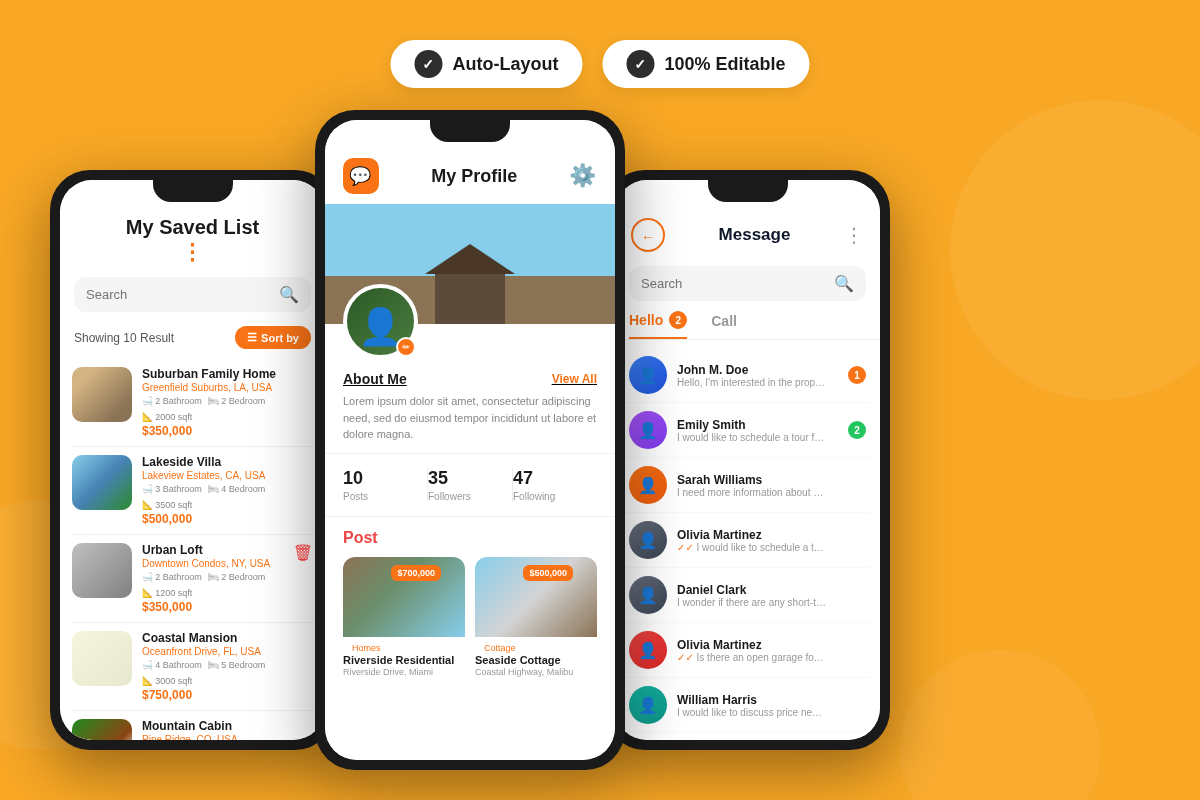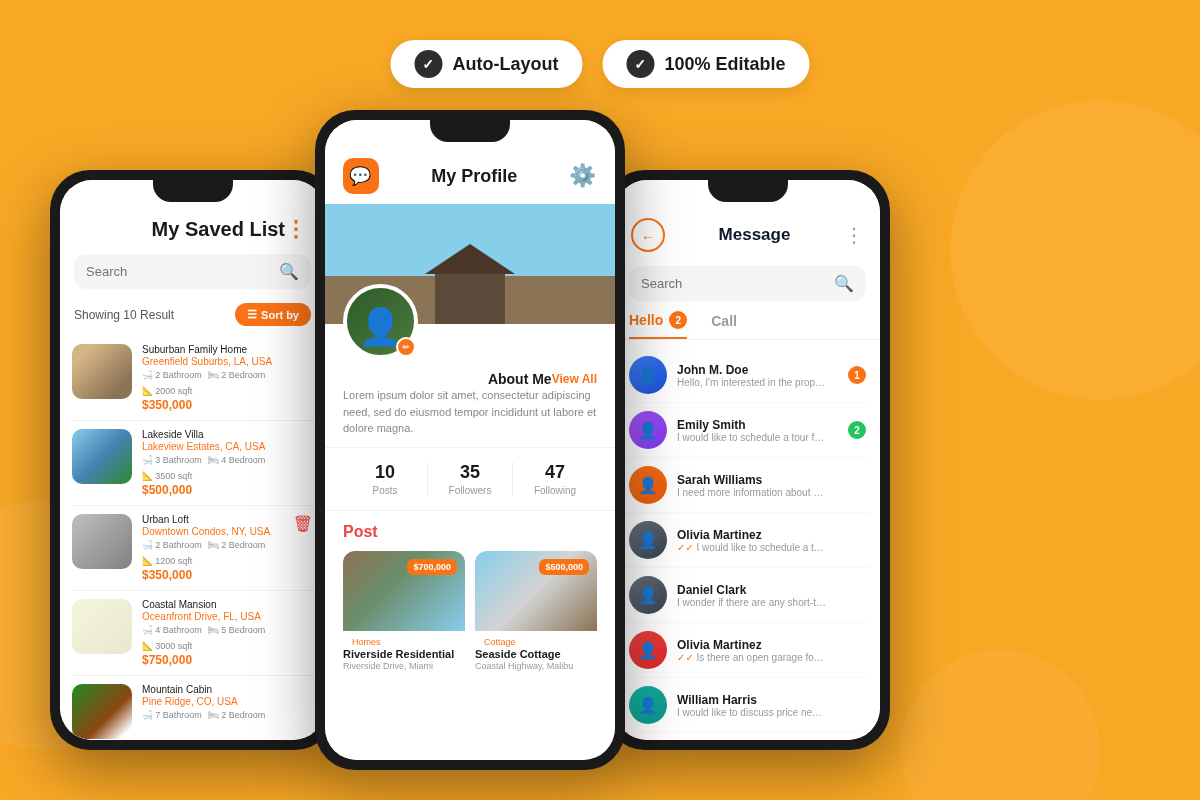--- a/index.html
+++ b/index.html
@@ -123,22 +123,23 @@
     
     .saved-list-screen {
       background: white;
       height: 100%;
       border-radius: 32px;
       overflow: hidden;
     }
     .saved-header {
       padding: 36px 18px 12px;
       display: flex;
-      justify-content: flex-end;
-      align-items: center;
+      justify-content: space-between;
+      align-items: center;
+      flex-direction: column;
     }
     .saved-title {
       font-size: 20px;
       font-weight: 800;
       color: #1a1a1a;
     }
     .dots-menu {
       font-size: 22px;
       color: #F97316;
       font-weight: 900;
@@ -204,22 +205,22 @@
       width: 60px;
       height: 55px;
       border-radius: 10px;
       overflow: hidden;
       flex-shrink: 0;
     }
     .prop-info {
       flex: 1;
     }
     .prop-name {
-      font-size: 10px;
-      font-weight: 400;
+      font-size: 12px;
+      font-weight: 700;
       color: #1a1a1a;
     }
     .prop-location {
       font-size: 10px;
       color: #F97316;
       margin-top: 1px;
     }
     .prop-details {
       display: flex;
       gap: 6px;
@@ -363,23 +364,24 @@
     .profile-location {
       font-size: 12px;
       color: #999;
       margin-top: 2px;
     }
     .about-section {
       padding: 12px 18px 0;
     }
     .about-row {
       display: flex;
-      justify-content: flex-end;
-      align-items: center;
-      margin-bottom: 0;
+      justify-content: space-between;
+      align-items: center;
+      margin-bottom: 6px;
+      text-decoration: underline;
     }
     .about-label {
       font-size: 14px;
       font-weight: 700;
       color: #1a1a1a;
     }
     .view-all-link {
       font-size: 12px;
       color: #F97316;
       font-weight: 600;
@@ -391,21 +393,21 @@
     }
     .stats-row {
       display: flex;
       padding: 14px 18px;
       margin-top: 10px;
       border-top: 1px solid #f0f0f0;
       border-bottom: 1px solid #f0f0f0;
     }
     .stat-item {
       flex: 1;
-      text-align: center;
+      text-align: left;
     }
     .stat-divider {
       width: 1px;
       background: #eee;
     }
     .stat-number {
       font-size: 18px;
       font-weight: 800;
       color: #1a1a1a;
     }
@@ -429,21 +431,21 @@
     }
     .post-card {
       flex: 1;
       border-radius: 12px;
       overflow: hidden;
       position: relative;
     }
     .post-price-badge {
       position: absolute;
       top: 8px;
-      right: 8px;
+      right: 24px;
       background: #F97316;
       color: white;
       font-size: 9px;
       font-weight: 700;
       padding: 3px 6px;
       border-radius: 6px;
     }
     .post-card-info {
       padding: 6px 0;
     }

